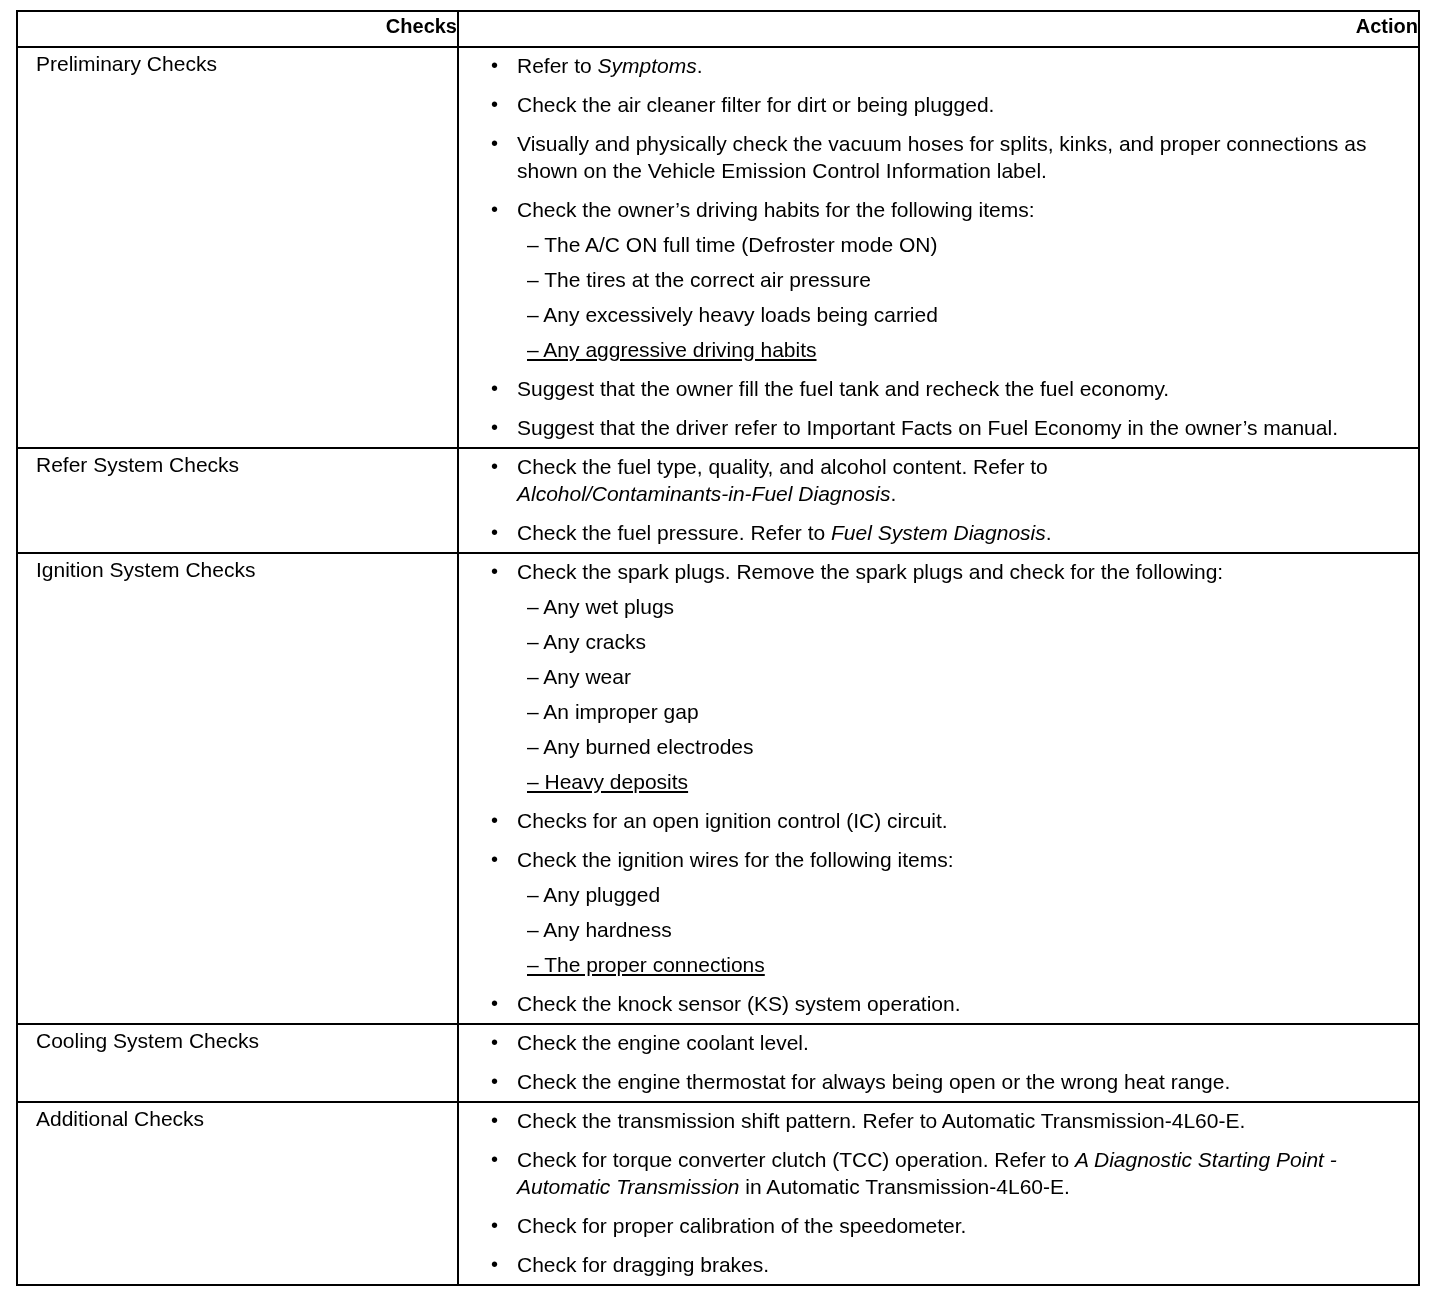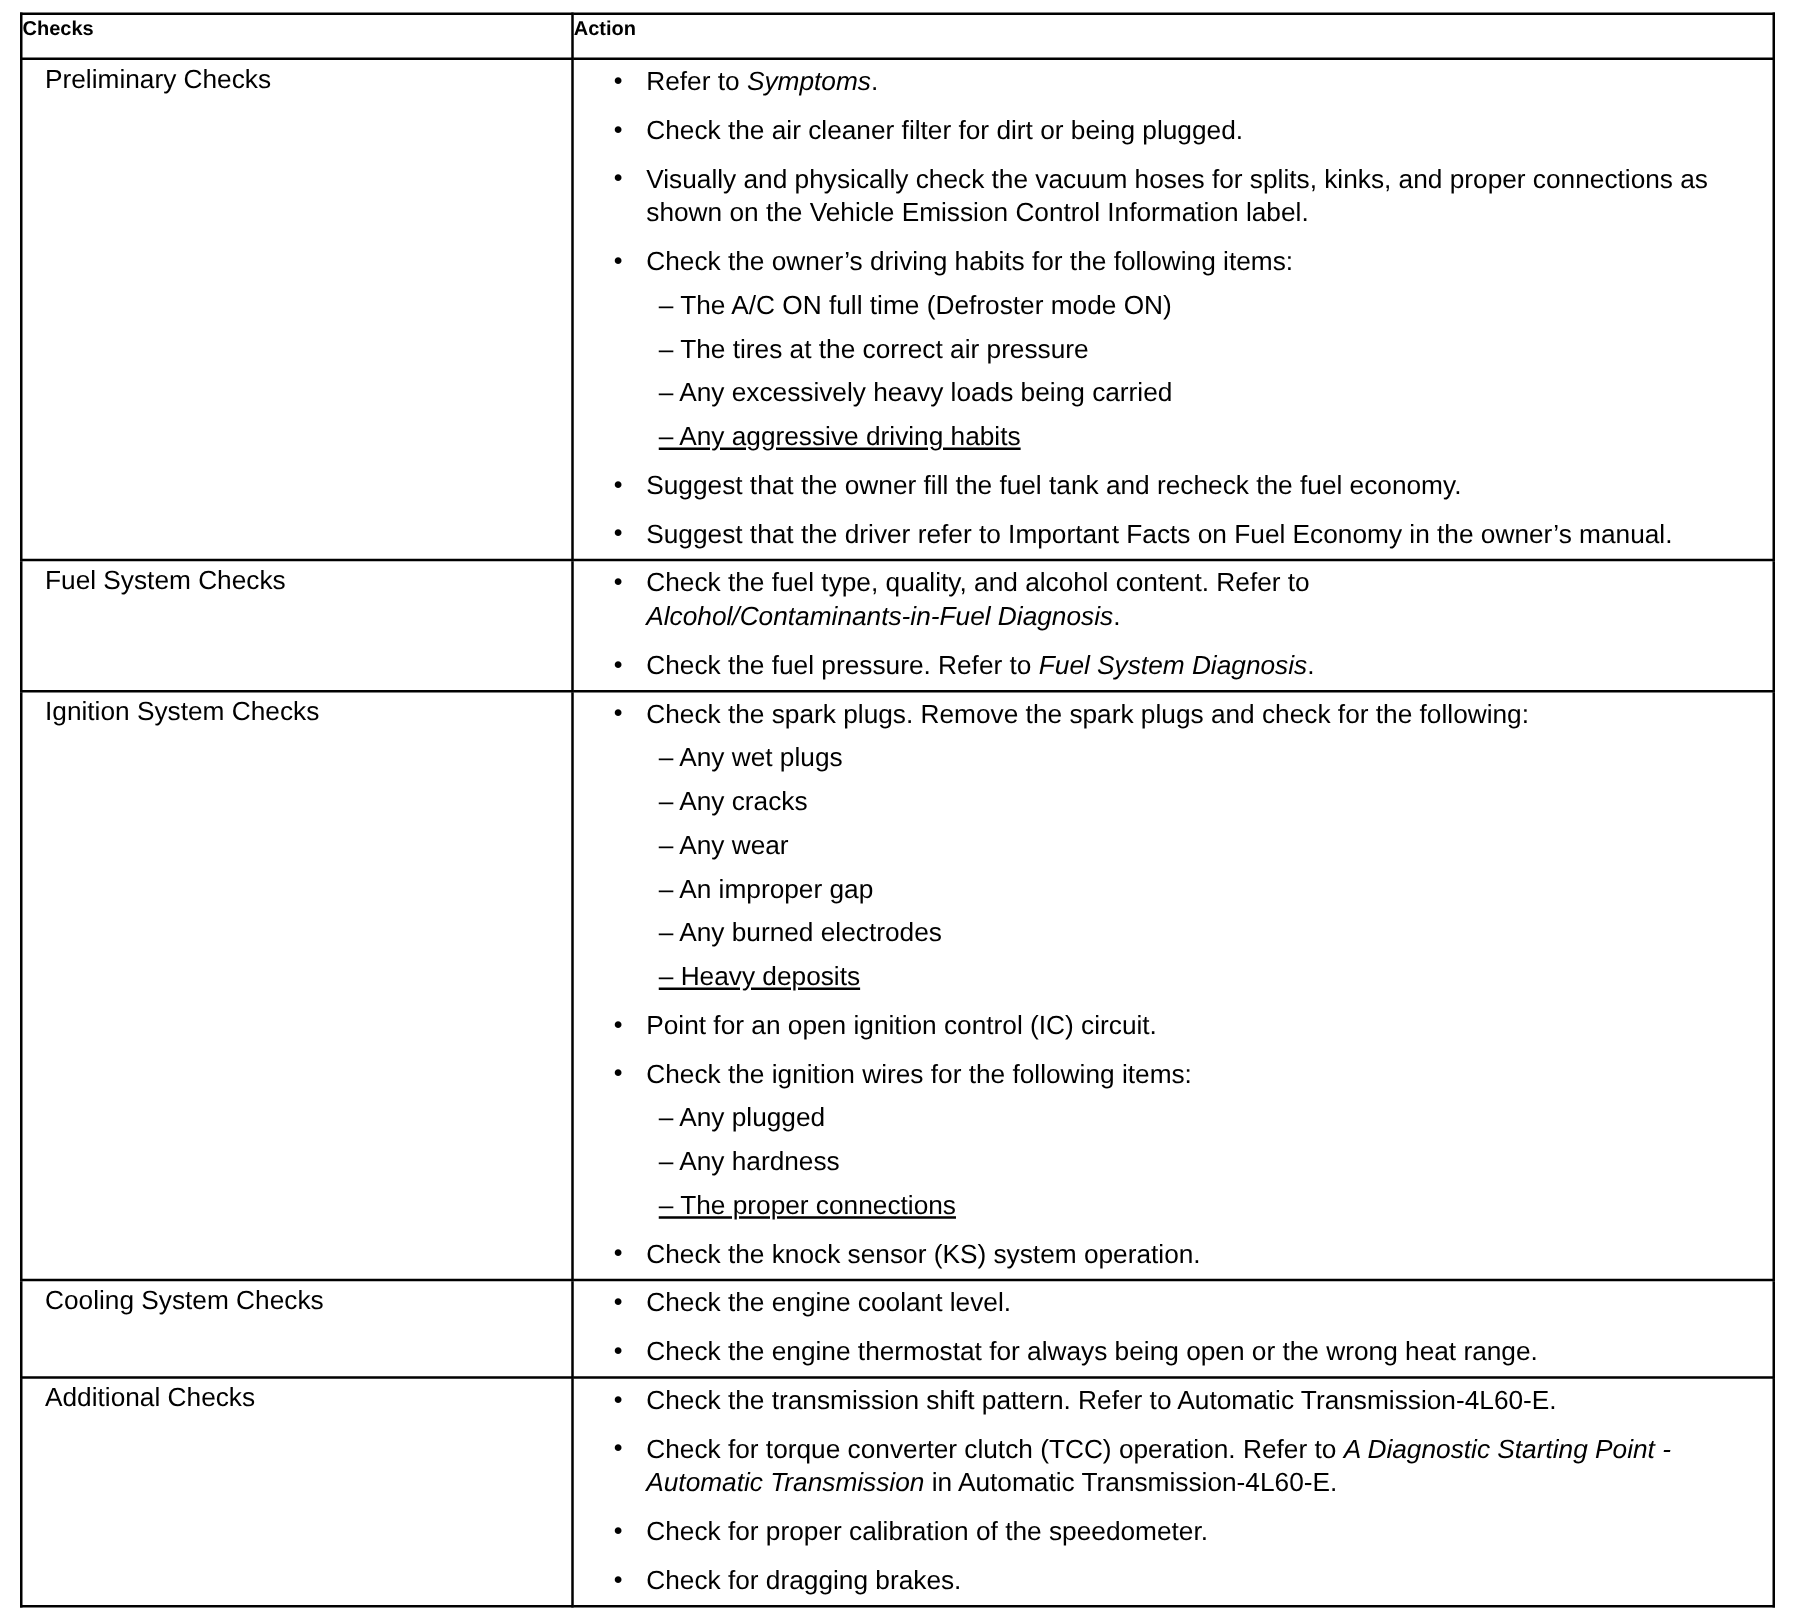--- a/index.html
+++ b/index.html
@@ -8,22 +8,22 @@
     font-family: "Liberation Sans", "DejaVu Sans", sans-serif;
     color: #000000;
   }
   .tbl {
     position: absolute; left: 16px; top: 10px; width: 1404px;
     border-collapse: collapse; table-layout: fixed;
     font-size: 21px;
   }
   .tbl td, .tbl th { border: 2px solid #000; vertical-align: top; padding: 0; }
   .tbl th {
-    font-weight: bold; text-align: left; height: 31px; padding-top: 3px;
-    font-size: 16px;
+    font-weight: bold; text-align: right; height: 31px; padding-top: 3px;
+    font-size: 20px;
   }
   .col1 { width: 441px; }
   .def { padding: 5px 0 4px 18px !important; height: 30px; }
   .lcell { padding: 4px 0 0 18px !important; }
   .rcell { padding: 4px 10px 6px 32px !important; }
   ul.items { list-style: none; margin: 0; padding: 0; }
   ul.items > li {
     position: relative; padding-left: 26px; margin: 0 0 12px 0; line-height: 27px;
   }
   ul.items > li:last-child { margin-bottom: 0; }
@@ -62,41 +62,41 @@
                 <li>– The tires at the correct air pressure</li>
                 <li>– Any excessively heavy loads being carried</li>
                 <li>– Any aggressive driving habits</li>
               </ul></li>
             <li><span class="bullet">•</span><span>Suggest that the owner fill the fuel tank and recheck the fuel economy.</span></li>
             <li><span class="bullet">•</span><span>Suggest that the driver refer to Important Facts on Fuel Economy in the owner’s manual.</span></li>
           </ul>
         </td>
       </tr>
       <tr>
-        <td class="lcell">Fuel System Checks</td>
+        <td class="lcell">Refer System Checks</td>
         <td class="rcell">
           <ul class="items">
             <li><span class="bullet">•</span><span>Check the fuel type, quality, and alcohol content. Refer to <br><em>Alcohol/Contaminants-in-Fuel Diagnosis</em>.</span></li>
             <li><span class="bullet">•</span><span>Check the fuel pressure. Refer to <em>Fuel System Diagnosis</em>.</span></li>
           </ul>
         </td>
       </tr>
       <tr>
         <td class="lcell">Ignition System Checks</td>
         <td class="rcell">
           <ul class="items">
             <li><span class="bullet">•</span><span>Check the spark plugs. Remove the spark plugs and check for the following:</span><ul class="sub">
                 <li>– Any wet plugs</li>
                 <li>– Any cracks</li>
                 <li>– Any wear</li>
                 <li>– An improper gap</li>
                 <li>– Any burned electrodes</li>
                 <li>– Heavy deposits</li>
               </ul></li>
-            <li><span class="bullet">•</span><span>Point for an open ignition control (IC) circuit.</span></li>
+            <li><span class="bullet">•</span><span>Checks for an open ignition control (IC) circuit.</span></li>
             <li><span class="bullet">•</span><span>Check the ignition wires for the following items:</span><ul class="sub">
                 <li>– Any plugged</li>
                 <li>– Any hardness</li>
                 <li>– The proper connections</li>
               </ul></li>
             <li><span class="bullet">•</span><span>Check the knock sensor (KS) system operation.</span></li>
           </ul>
         </td>
       </tr>
       <tr>

